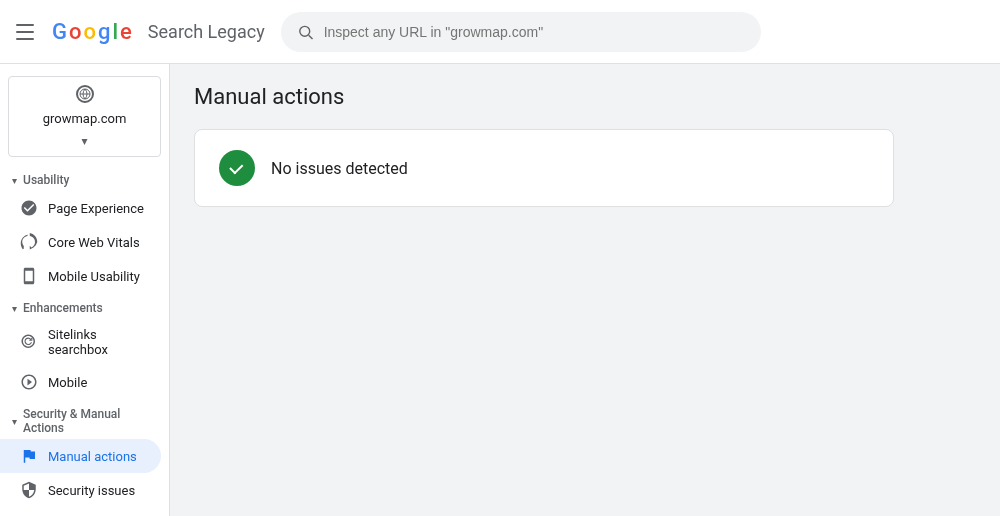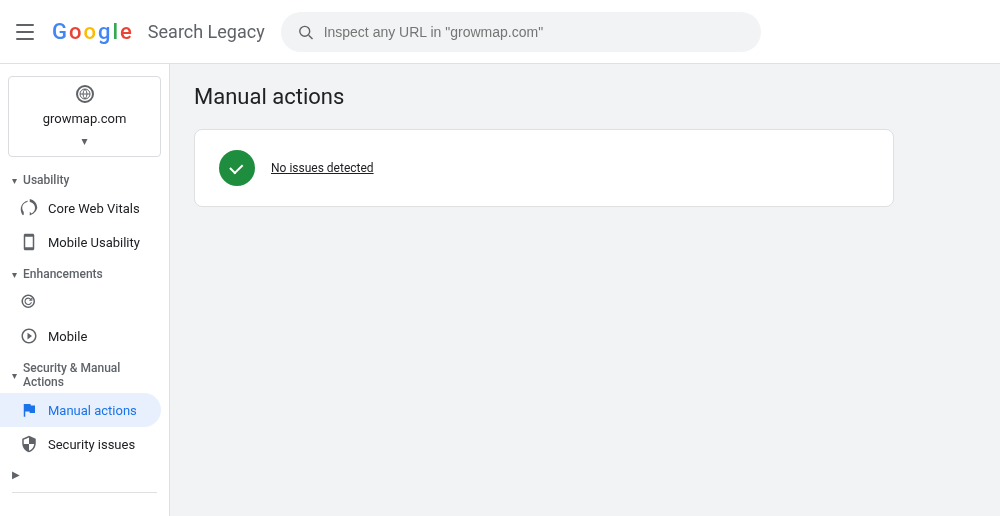--- a/index.html
+++ b/index.html
@@ -205,23 +205,22 @@
     }
     .checkmark-icon::after {
       content: '';
       display: block;
       width: 10px; height: 6px;
       border-left: 2px solid #fff;
       border-bottom: 2px solid #fff;
       transform: rotate(-45deg) translateY(-1px);
     }
     .no-issues-text {
-      font-size: 12px;
-      color: #202124;
-      text-decoration: underline;
+      font-size: 16px;
+      color: #202124;
     }
 
     
     .icon svg {
       width: 18px; height: 18px;
       fill: currentColor;
     }
   </style>
 </head>
 <body>
@@ -268,20 +267,28 @@
       <span class="dropdown-arrow">▾</span>
     </div>
 
     <div class="section-header">
       <span class="chevron">▾</span>
       <span>Usability</span>
     </div>
     <div class="nav-item">
       <span class="icon">
         <svg viewBox="0 0 24 24">
+            <path d="M12 2C6.48 2 2 6.48 2 12s4.48 10 10 10 10-4.48 10-10S17.52 2 12 2zm-2 15l-5-5 1.41-1.41L10 14.17l7.59-7.59L19 8l-9 9z"></path>
+          </svg>
+      </span>
+      <span>Page Experience</span>
+    </div>
+    <div class="nav-item">
+      <span class="icon">
+        <svg viewBox="0 0 24 24">
             <path d="M13 2.05v2.02c3.95.49 7 3.85 7 7.93 0 3.21-1.81 6-4.72 7.28L13 17v5l5-2.68A11.94 11.94 0 0 0 23 12c0-6.09-4.44-11.12-10-11.95zM11 2.05C5.44 2.88 1 7.91 1 14c0 2.86 1.04 5.52 2.75 7.58L5 21v-3.72C3.72 15.67 3 13.87 3 12c0-4.08 3.05-7.44 7-7.93V2.05z"></path>
           </svg>
       </span>
       <span>Core Web Vitals</span>
     </div>
     <div class="nav-item">
       <span class="icon">
         <svg viewBox="0 0 24 24">
             <path d="M17 1.01L7 1c-1.1 0-2 .9-2 2v18c0 1.1.9 2 2 2h10c1.1 0 2-.9 2-2V3c0-1.1-.9-1.99-2-1.99zM17 19H7V5h10v14z"></path>
           </svg>
@@ -292,20 +299,21 @@
     <div class="section-header">
       <span class="chevron">▾</span>
       <span>Enhancements</span>
     </div>
     <div class="nav-item">
       <span class="icon">
         <svg viewBox="0 0 24 24">
             <path d="M11 2C6.48 2 2 6.48 2 11s4.48 9 9 9 9-4.03 9-9-4.03-9-9-9zm0 16c-3.86 0-7-3.14-7-7s3.14-7 7-7 7 3.14 7 7-3.14 7-7 7zm4.65-8.35A5.001 5.001 0 0 0 11 6c-2.76 0-5 2.24-5 5s2.24 5 5 5c2.09 0 3.87-1.28 4.65-3.15.16-.42-.11-.85-.56-.85-.24 0-.45.15-.54.38A3.5 3.5 0 0 1 11 14.5c-1.93 0-3.5-1.57-3.5-3.5s1.57-3.5 3.5-3.5c.92 0 1.75.35 2.37.93l-.87.87c-.39.39-.11 1.06.44 1.06H16c.28 0 .5-.22.5-.5V6.94c0-.55-.67-.82-1.06-.44l-.79.15z"></path>
           </svg>
       </span>
+      <span>Sitelinks searchbox</span>
     </div>
     <div class="nav-item">
       <span class="icon">
         <svg viewBox="0 0 24 24">
             <path d="M10 16.5l6-4.5-6-4.5v9zM12 2C6.48 2 2 6.48 2 12s4.48 10 10 10 10-4.48 10-10S17.52 2 12 2zm0 18c-4.41 0-8-3.59-8-8s3.59-8 8-8 8 3.59 8 8-3.59 8-8 8z"></path>
           </svg>
       </span>
       <span>Mobile</span>
     </div>
 

